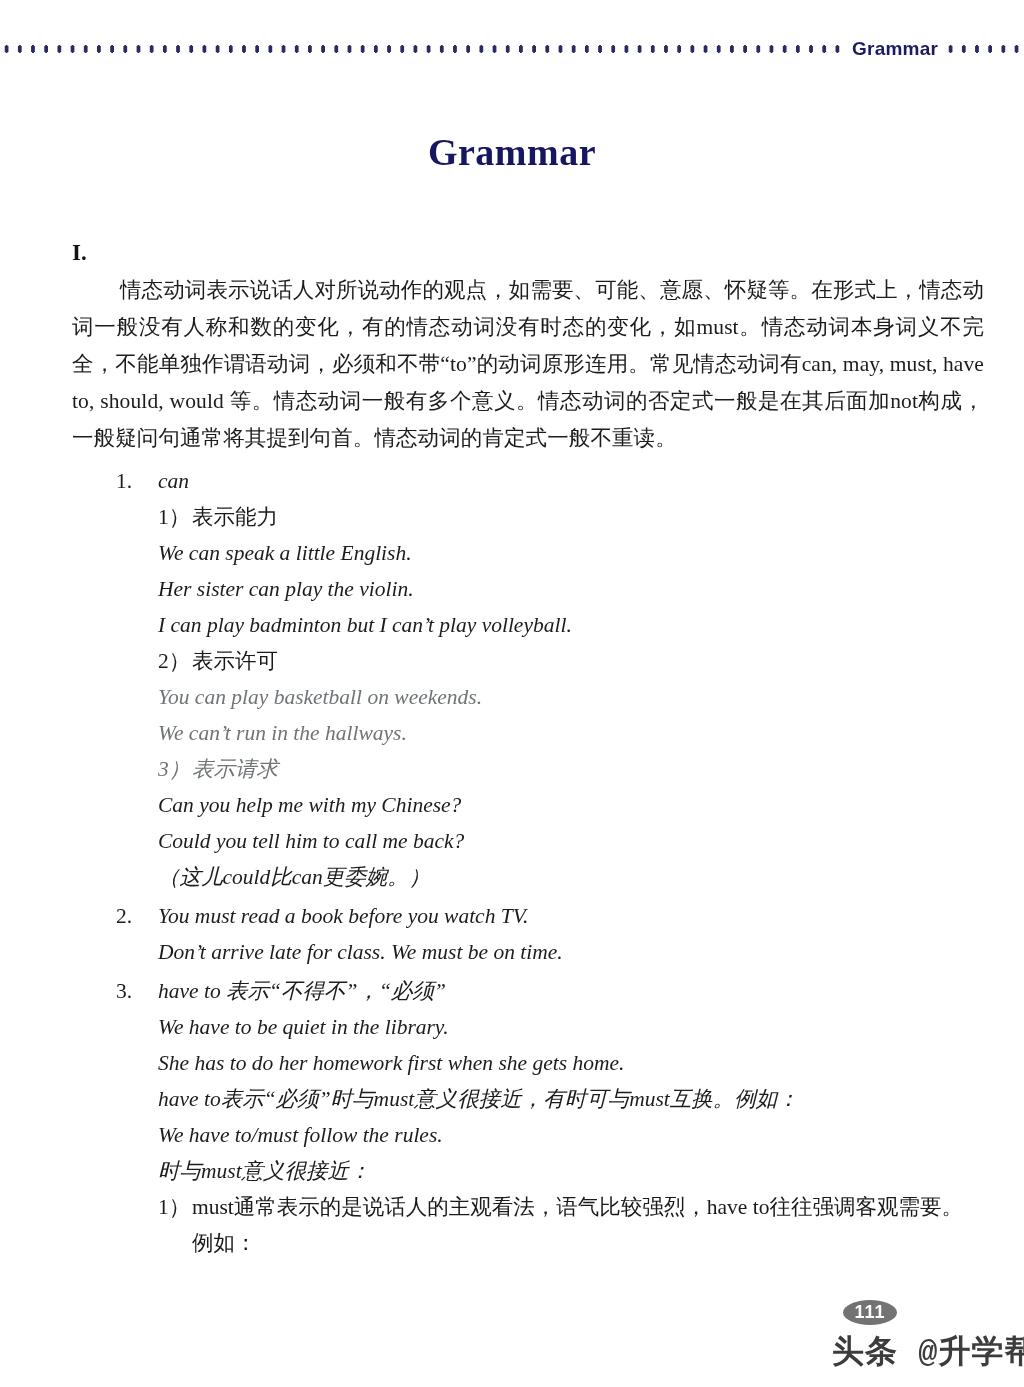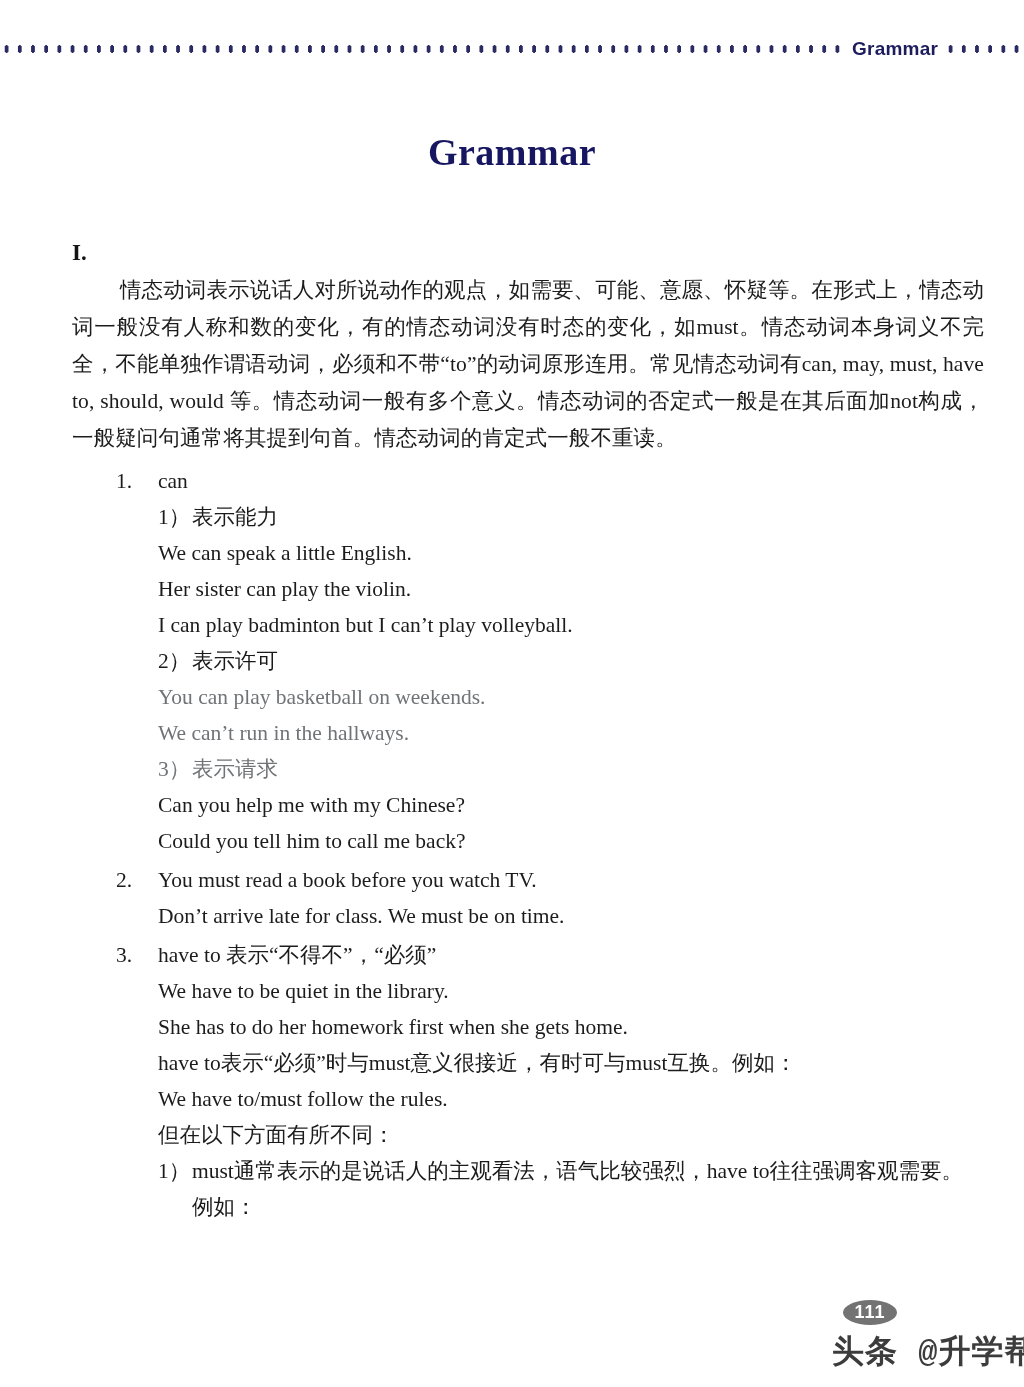--- a/index.html
+++ b/index.html
@@ -113,20 +113,21 @@
   .item > .item-body {
     flex: 1 1 auto;
     min-width: 0;
   }
 
   .line {
     font-size: 21.5px;
     line-height: 36px;
     color: #1c1c1c;
     white-space: nowrap;
+    font-style: italic;
   }
   .line.faded { color: #6f7477; }
   .line.sub {            
     color: #2a2a2a;
   }
   .line.sub.faded { color: #6f7477; }
 
   .subitem {
     display: flex;
   }
@@ -211,40 +212,41 @@
       </div>
       <div class="line faded">You can play basketball on weekends.</div>
       <div class="line faded">We can’t run in the hallways.</div>
 
       <div class="subitem">
         <div class="submarker faded line sub">3）</div>
         <div class="subbody faded line sub">表示请求</div>
       </div>
       <div class="line">Can you help me with my Chinese?</div>
       <div class="line">Could you tell him to call me back?</div>
+      <div class="line">（这儿could比can更委婉。）</div>
     </div>
   </div>
 
   <div class="item">
     <div class="marker">2.</div>
     <div class="item-body">
       <div class="line">You must read a book before you watch TV.</div>
       <div class="line">Don’t arrive late for class. We must be on time.</div>
     </div>
   </div>
 
   <div class="item">
     <div class="marker">3.</div>
     <div class="item-body">
       <div class="line">have to 表示“不得不”，“必须”</div>
       <div class="line">We have to be quiet in the library.</div>
       <div class="line">She has to do her homework first when she gets home.</div>
       <div class="line">have to表示“必须”时与must意义很接近，有时可与must互换。例如：</div>
       <div class="line">We have to/must follow the rules.</div>
-      <div class="line">但在以下方面有所不同：</div>
+      <div class="line">时与must意义很接近：</div>
 
       <div class="subitem">
         <div class="submarker">1）</div>
         <div class="subbody wrap">must通常表示的是说话人的主观看法，语气比较强烈，have to往往强调客观需要。例如：</div>
       </div>
     </div>
   </div>
 
 </div>
 

